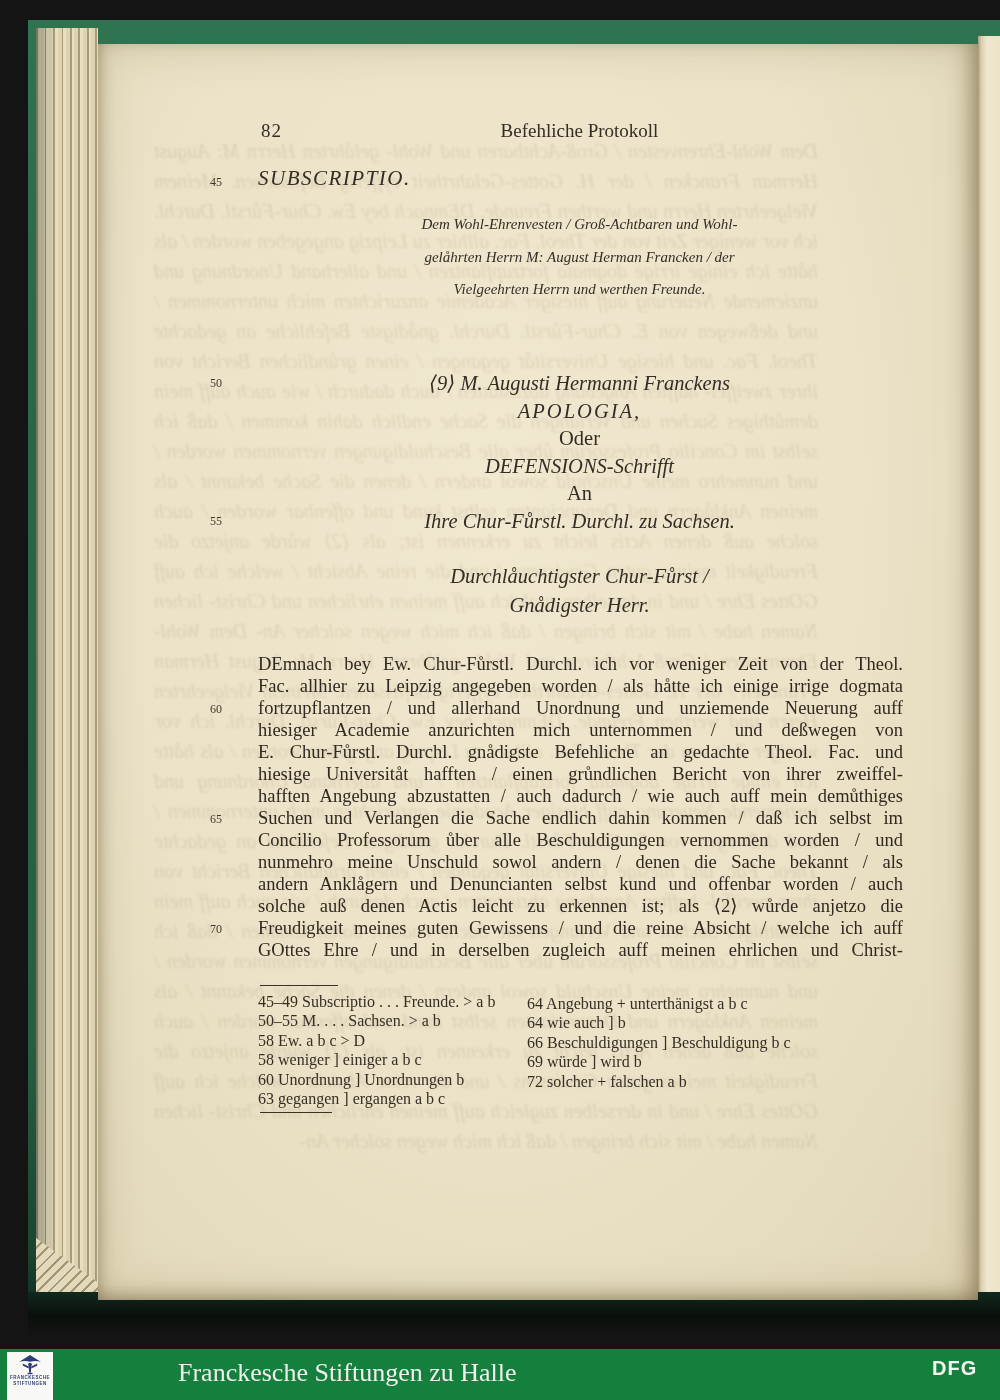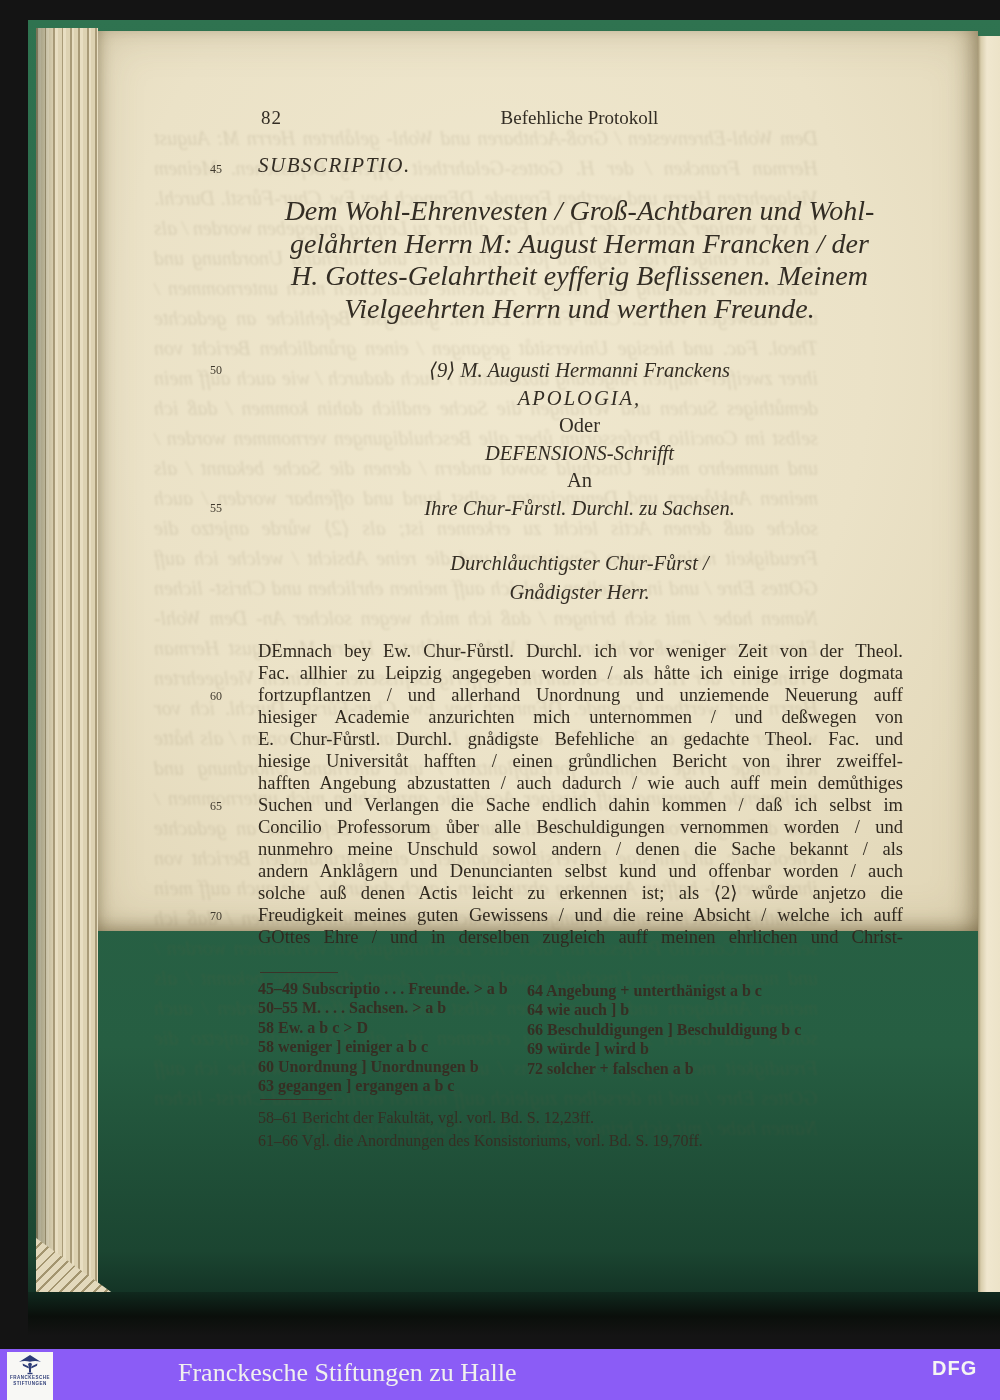--- a/index.html
+++ b/index.html
@@ -10,21 +10,21 @@
   .cover{position:absolute;left:28px;top:20px;width:972px;height:1282px;z-index:1;
          background:linear-gradient(180deg,#2f7350 0%,#2a684a 25%,#265e42 80%,#1b4531 96%,#123023 100%);}
   .stack-left{position:absolute;left:36px;top:28px;width:62px;height:1258px;z-index:2;
          background:linear-gradient(90deg,rgba(30,40,25,.35) 0,rgba(0,0,0,0) 30%),
            repeating-linear-gradient(90deg,#a99b78 0 1.5px,#e8dec2 1.5px 4.5px,#ddd2b2 4.5px 8.5px);}
   .stack-corner{position:absolute;left:36px;top:1238px;width:78px;height:56px;z-index:2;
          clip-path:polygon(0 0,100% 100%,0 100%);
          background:repeating-linear-gradient(135deg,#e3d9bc 0 6px,#a3956f 6px 8px);}
   .book-shadow{position:absolute;left:28px;top:1292px;width:972px;height:44px;z-index:3;
          background:linear-gradient(180deg,#10291e 0%,#0a0f0b 55%,#141414 100%);}
-  .page{position:absolute;left:98px;top:31px;width:880px;height:900px;z-index:4;
+  .page{position:absolute;left:98px;top:44px;width:880px;height:1256px;z-index:4;
          background:radial-gradient(ellipse at 45% 35%,#f0e8cf 0%,#ebe2c7 55%,#e0d5b5 100%);
          box-shadow:inset 0 0 46px rgba(115,95,55,.22),
                     inset -16px 0 20px -10px rgba(95,80,45,.5),
                     inset 10px 0 14px -8px rgba(95,80,45,.35),
                     inset 0 -14px 18px -10px rgba(95,80,45,.4);}
   .sliver{position:absolute;left:978px;top:36px;width:22px;height:1256px;z-index:4;
          background:linear-gradient(90deg,#a89a77 0,#d8cdac 3px,#f0e7cf 9px,#ece3c8 100%);}
 
   
   .bleed{position:absolute;left:56px;top:92px;width:664px;height:1040px;z-index:0;
@@ -32,41 +32,41 @@
          font-style:italic;font-size:20px;line-height:30px;text-align:justify;overflow:hidden;}
 
   
   .page *{position:absolute;}
   .pgno{left:163px;top:76px;font-size:19px;letter-spacing:1px;}
   .rhead{left:160px;top:76px;width:643px;text-align:center;font-size:19px;}
   .mnum{left:112px;width:44px;text-align:left;font-size:12px;color:#403a2e;}
   .h-sub{left:160px;top:122px;width:643px;text-align:left;font-style:italic;
          font-size:21px;letter-spacing:1.5px;}
   .ded{left:160px;top:164px;width:643px;text-align:center;font-style:italic;
-         font-size:28px;line-height:32.5px;}
+         font-size:15px;line-height:32.5px;}
   .ded div{position:static;}
   .ttl{left:160px;top:326px;width:643px;text-align:center;font-size:20.5px;line-height:27.5px;}
   .ttl div{position:static;}
   .t-it{font-style:italic;}
   .t-cap{font-style:italic;letter-spacing:2px;}
   .sal{left:160px;top:518px;width:643px;text-align:center;font-style:italic;
          font-size:20.5px;line-height:28.5px;}
   .sal div{position:static;}
   .bodyblk{left:160px;top:609px;width:645px;font-size:18.5px;line-height:22px;color:#30291f;}
   .bodyblk div{position:static;height:22px;overflow:hidden;text-align:justify;text-align-last:justify;}
   .rule1{left:162px;top:941px;width:78px;height:0;border-top:1.5px solid #3a3328;}
   .appL{left:160px;top:948px;width:270px;font-size:16px;line-height:19.4px;color:#352e23;}
   .appR{left:429px;top:950px;width:380px;font-size:16px;line-height:19.4px;color:#352e23;}
-  .appL div,.appR div{position:static;white-space:nowrap;font-weight:bold;}
+  .appL div,.appR div{position:static;white-space:nowrap;}
   .rule2{left:162px;top:1068px;width:72px;height:0;border-top:1.5px solid #3a3328;}
   .fnblk{left:160px;top:1076px;width:620px;font-size:16px;line-height:22.5px;color:#352e23;}
   .fnblk div{position:static;white-space:nowrap;}
 
   
-  .footer{position:absolute;left:0;top:1349px;width:1000px;height:51px;background:#8b5cf6;z-index:10;}
+  .footer{position:absolute;left:0;top:1349px;width:1000px;height:51px;background:#15803d;z-index:10;}
   .logobox{position:absolute;left:7px;top:3px;width:46px;height:48px;background:#f8f8f5;
            text-align:center;}
   .logobox svg{display:block;margin:3px auto 0 auto;}
   .logotext{font-family:"Liberation Sans",sans-serif;font-size:4.5px;line-height:5.5px;
             letter-spacing:.5px;color:#2d3c77;font-weight:bold;}
   .ftitle{position:absolute;left:178px;top:9px;font-size:26px;color:#f0f0ee;
           font-family:"Liberation Serif","DejaVu Serif",serif;}
   .dfg{position:absolute;left:932px;top:8px;font-size:20px;font-weight:800;color:#f5f5f3;
        font-family:"Liberation Sans","DejaVu Sans",sans-serif;letter-spacing:1px;}
 </style>
@@ -92,21 +92,20 @@
     <div class="mnum" style="top:470px">55</div>
     <div class="mnum" style="top:658px">60</div>
     <div class="mnum" style="top:768px">65</div>
     <div class="mnum" style="top:878px">70</div>
 
     <div class="h-sub">SUBSCRIPTIO.</div>
 
     <div class="ded">
       <div>Dem Wohl-Ehrenvesten / Groß-Achtbaren und Wohl-</div>
       <div>gelåhrten Herrn M: August Herman Francken / der</div>
-      <div>H. Gottes-Gelahrtheit eyfferig Beflissenen. Meinem</div>
       <div>Vielgeehrten Herrn und werthen Freunde.</div>
     </div>
 
     <div class="ttl">
       <div class="t-it">⟨9⟩ M. Augusti Hermanni Franckens</div>
       <div class="t-cap">APOLOGIA,</div>
       <div>Oder</div>
       <div class="t-it">DEFENSIONS-Schrifft</div>
       <div>An</div>
       <div class="t-it">Ihre Chur-Fůrstl. Durchl. zu Sachsen.</div>
@@ -148,24 +147,20 @@
     <div class="appR">
       <div>64 Angebung + unterthänigst a b c</div>
       <div>64 wie auch ] b</div>
       <div>66 Beschuldigungen ] Beschuldigung b c</div>
       <div>69 würde ] wird b</div>
       <div>72 solcher + falschen a b</div>
     </div>
 
     <div class="rule2"></div>
 
-    <div class="fnblk">
-      <div>58–61 Bericht der Fakultät, vgl. vorl. Bd. S. 12,23ff.</div>
-      <div>61–66 Vgl. die Anordnungen des Konsistoriums, vorl. Bd. S. 19,70ff.</div>
-    </div>
 
   </div>
 
   <div class="sliver"></div>
 
   <div class="footer">
     <div class="logobox">
       <svg width="24" height="20" viewBox="0 0 24 20">
         <path d="M12 0 L23 7 Q17.5 5.2 12 6.8 Q6.5 5.2 1 7 Z" fill="#2d3c77"></path>
         <circle cx="12" cy="9.6" r="1.9" fill="#2d3c77"></circle>

